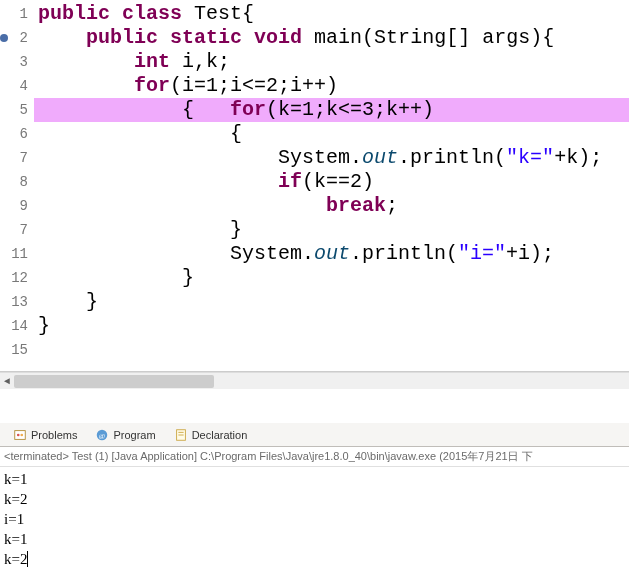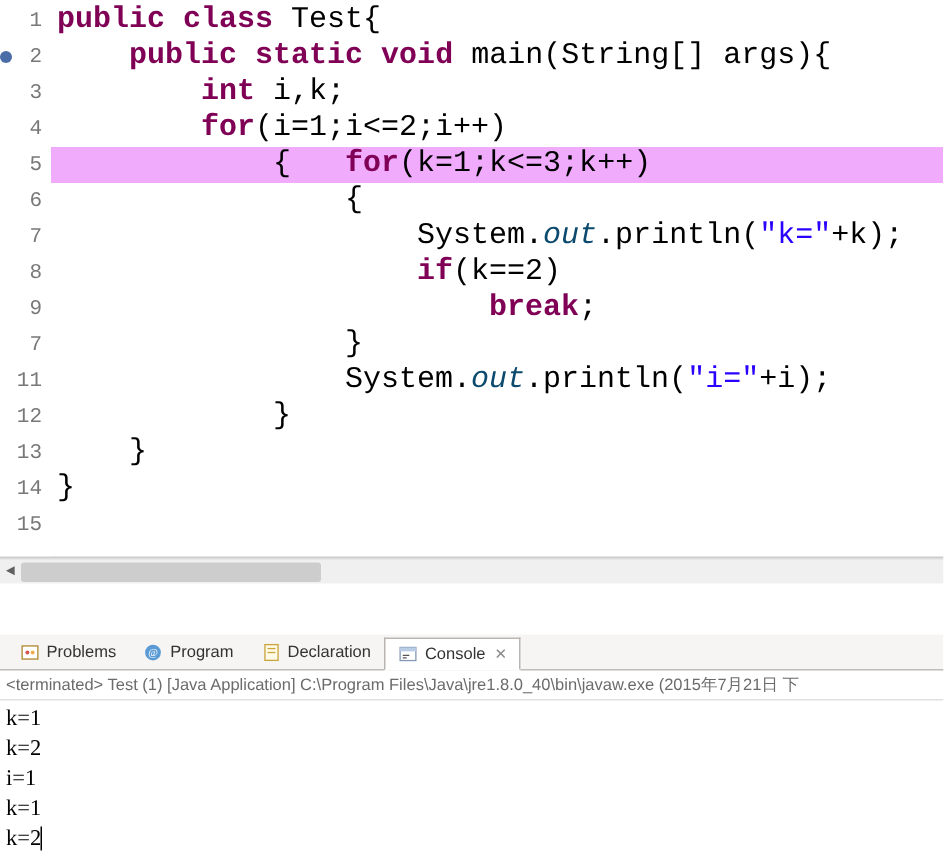--- a/index.html
+++ b/index.html
@@ -175,32 +175,20 @@
     <div class="tab">
       <span class="icon">
         <svg viewBox="0 0 16 16">
           <rect x="3" y="2" width="10" height="12" fill="#fffbe6" stroke="#caa43d"></rect>
           <line x1="5" y1="5" x2="11" y2="5" stroke="#caa43d"></line>
           <line x1="5" y1="8" x2="11" y2="8" stroke="#caa43d"></line>
         </svg>
       </span>
       <span>Declaration</span>
     </div>
-    <div class="tab active">
-      <span class="icon">
-        <svg viewBox="0 0 16 16">
-          <rect x="2" y="3" width="12" height="10" fill="#fff" stroke="#8698b5"></rect>
-          <rect x="2" y="3" width="12" height="3" fill="#b9cde5"></rect>
-          <line x1="4" y1="9" x2="9" y2="9" stroke="#555"></line>
-          <line x1="4" y1="11" x2="7" y2="11" stroke="#555"></line>
-        </svg>
-      </span>
-      <span>Console</span>
-      <span class="close">✕</span>
-    </div>
   </div>
 
 <div class="console-info">&lt;terminated&gt; Test (1) [Java Application] C:\Program Files\Java\jre1.8.0_40\bin\javaw.exe (2015年7月21日 下</div>
 <div class="console-out">
     <div class="row">k=1</div>
     <div class="row">k=2</div>
     <div class="row">i=1</div>
     <div class="row">k=1</div>
     <div class="row"><span>k=2</span><span class="caret"></span></div>
     <div class="row">i=1</div>

